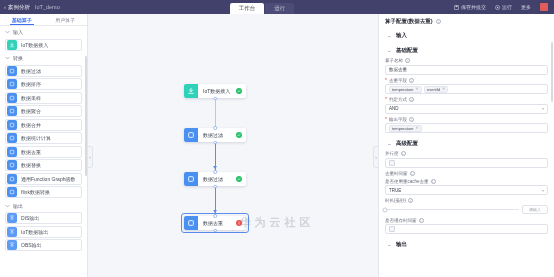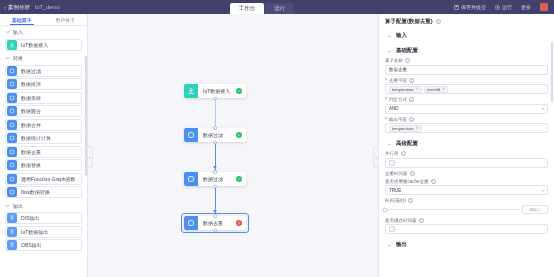--- a/index.html
+++ b/index.html
@@ -589,13 +589,14 @@
         <div class="sec-head">
           <span class="sec-caret">−</span>
           <span>输出</span>
         </div>
 
         <div class="rp-rail"></div>
       </div>
     </div>
   </div>
 
+  <div class="watermark">华为云社区</div>
 </div>
 
 </body></html>

